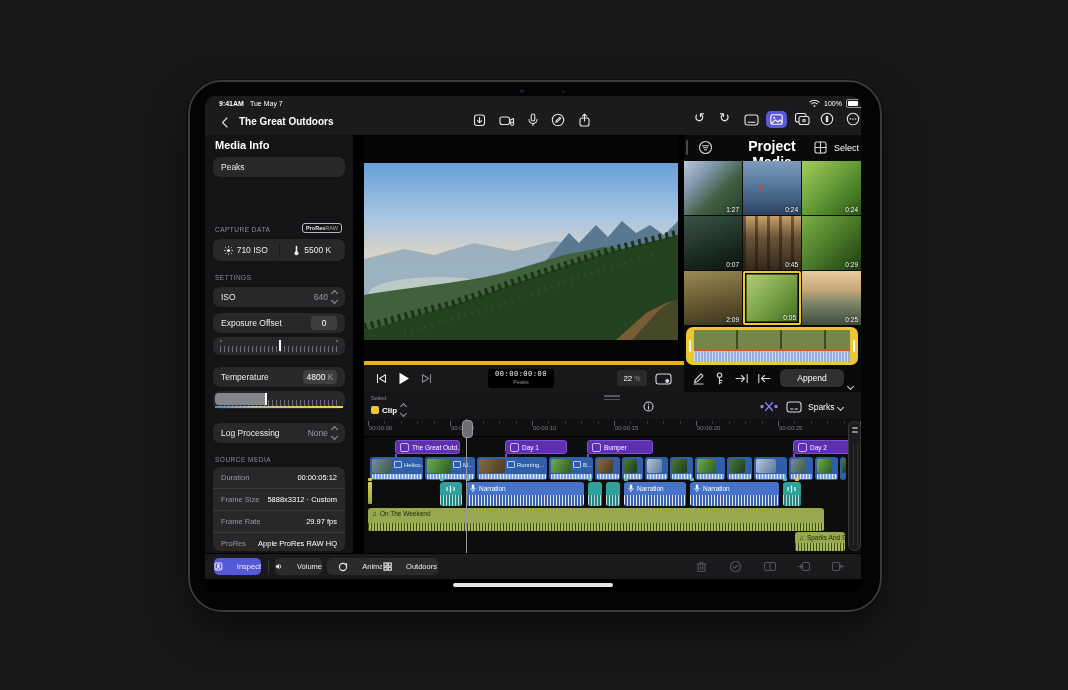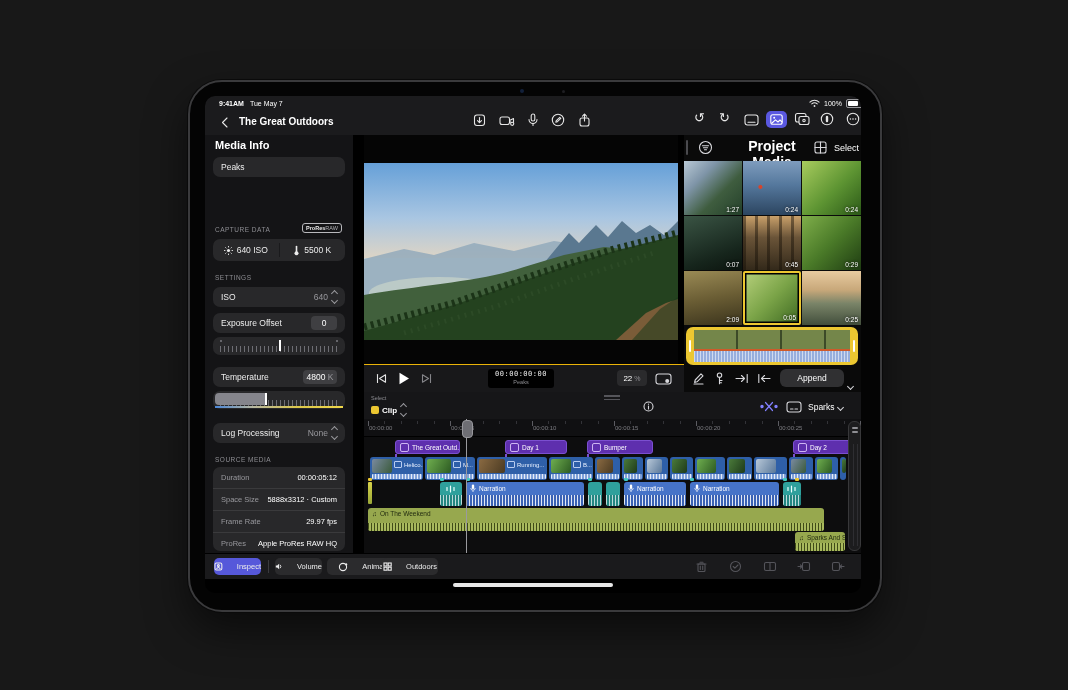--- a/index.html
+++ b/index.html
@@ -35,21 +35,21 @@
   .rowflex{display:flex;align-items:center;justify-content:space-between;padding:0 8px;height:100%;}
   .valbox{background:#3f3f42;border-radius:4px;color:#fff;font-size:8.5px;text-align:center;}
   .ticks{position:absolute;left:7px;right:7px;bottom:3px;height:6px;
          background:repeating-linear-gradient(90deg,#6e6e74 0 1px,transparent 1px 4px);}
   .srow{display:flex;justify-content:space-between;align-items:center;height:21px;padding:0 8px;}
   .srow+.srow{border-top:1px solid #3a3a3c;}
   .slab{font-size:7.5px;color:#98989d;}
   .sval{font-size:7.5px;color:#fff;}
   
   .viewer{position:absolute;left:159px;top:39px;width:314px;height:257px;background:#050505;}
-  .transport{position:absolute;left:0;bottom:0;width:372px;height:27px;background:#18181a;border-top:1px solid #eab308;}
+  .transport{position:absolute;left:0;bottom:0;width:372px;height:27px;background:#18181a;border-top:4px solid #eab308;}
   .tcbox{position:absolute;left:124px;top:4px;width:66px;height:19px;background:#000;border-radius:3px;text-align:center;}
   .tc{font-family:"DejaVu Sans Mono",monospace;font-size:7px;color:#e8e8e8;letter-spacing:.5px;line-height:10px;}
   .tcsub{font-size:5.5px;color:#8e8e93;line-height:6px;}
   .zoombox{position:absolute;left:253px;top:5px;width:30px;height:16px;background:#2a2a2c;border-radius:4px;
            display:flex;align-items:center;justify-content:center;gap:2px;}
   
   .browser{position:absolute;left:479px;top:39px;width:177px;height:257px;background:#0a0a0a;}
   .bh{font-size:14px;font-weight:bold;color:#fff;}
   .bsub{font-size:6.5px;color:#8e8e93;}
   .cell{position:absolute;width:58px;height:54px;box-sizing:border-box;}
@@ -257,21 +257,21 @@
                   <line x1="4.5" y1="0" x2="4.5" y2="1.4"></line>
                   <line x1="4.5" y1="7.6" x2="4.5" y2="9"></line>
                   <line x1="0" y1="4.5" x2="1.4" y2="4.5"></line>
                   <line x1="7.6" y1="4.5" x2="9" y2="4.5"></line>
                   <line x1="1.3" y1="1.3" x2="2.3" y2="2.3"></line>
                   <line x1="6.7" y1="6.7" x2="7.7" y2="7.7"></line>
                   <line x1="1.3" y1="7.7" x2="2.3" y2="6.7"></line>
                   <line x1="6.7" y1="2.3" x2="7.7" y2="1.3"></line>
                 </g>
               </svg>
-            <span class="lab">640 ISO</span>
+            <span class="lab">710 ISO</span>
           </span>
           <span style="width:1px;height:14px;background:#1a1a1c;"></span>
           <span style="flex:1;display:flex;align-items:center;justify-content:center;gap:4px;">
             <svg width="7" height="11" viewBox="0 0 7 11">
                 <line x1="3.5" y1="1.5" x2="3.5" y2="6.5" stroke="#ececec" stroke-width="1.6" stroke-linecap="round"></line>
                 <circle cx="3.5" cy="8.3" r="2" fill="#ececec"></circle>
               </svg>
             <span class="lab">5500 K</span>
           </span>
         </div>
@@ -335,21 +335,21 @@
       </div>
 
       <div class="sect" style="top:321px;">SOURCE MEDIA</div>
 
       <div class="card" style="top:332px;height:84px;">
         <div class="srow">
             <span class="slab">Duration</span>
             <span class="sval">00:00:05:12</span>
           </div>
         <div class="srow">
-            <span class="slab">Space Size</span>
+            <span class="slab">Frame Size</span>
             <span class="sval">5888x3312 · Custom</span>
           </div>
         <div class="srow">
             <span class="slab">Frame Rate</span>
             <span class="sval">29.97 fps</span>
           </div>
         <div class="srow">
             <span class="slab">ProRes</span>
             <span class="sval">Apple ProRes RAW HQ</span>
           </div>

